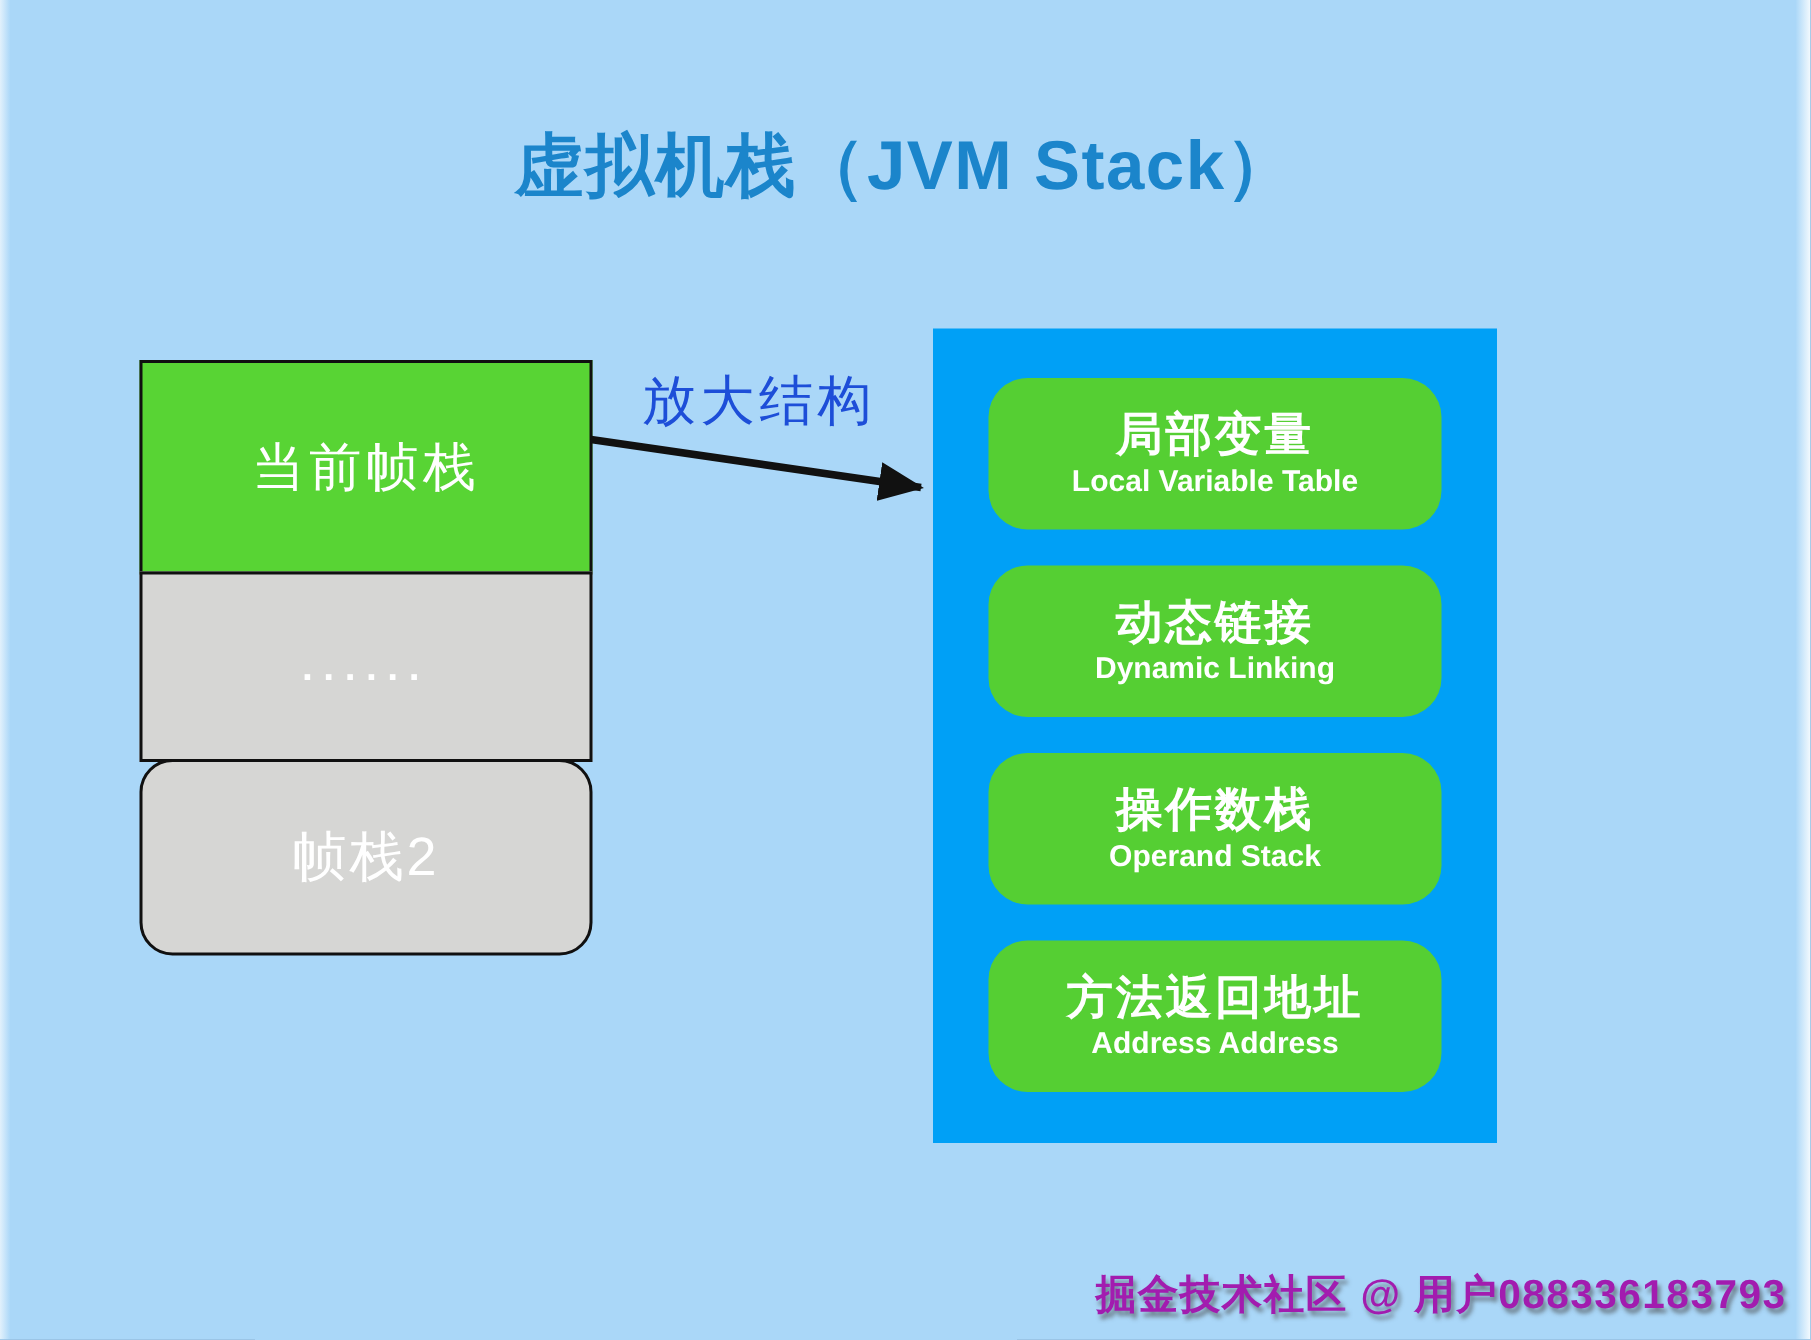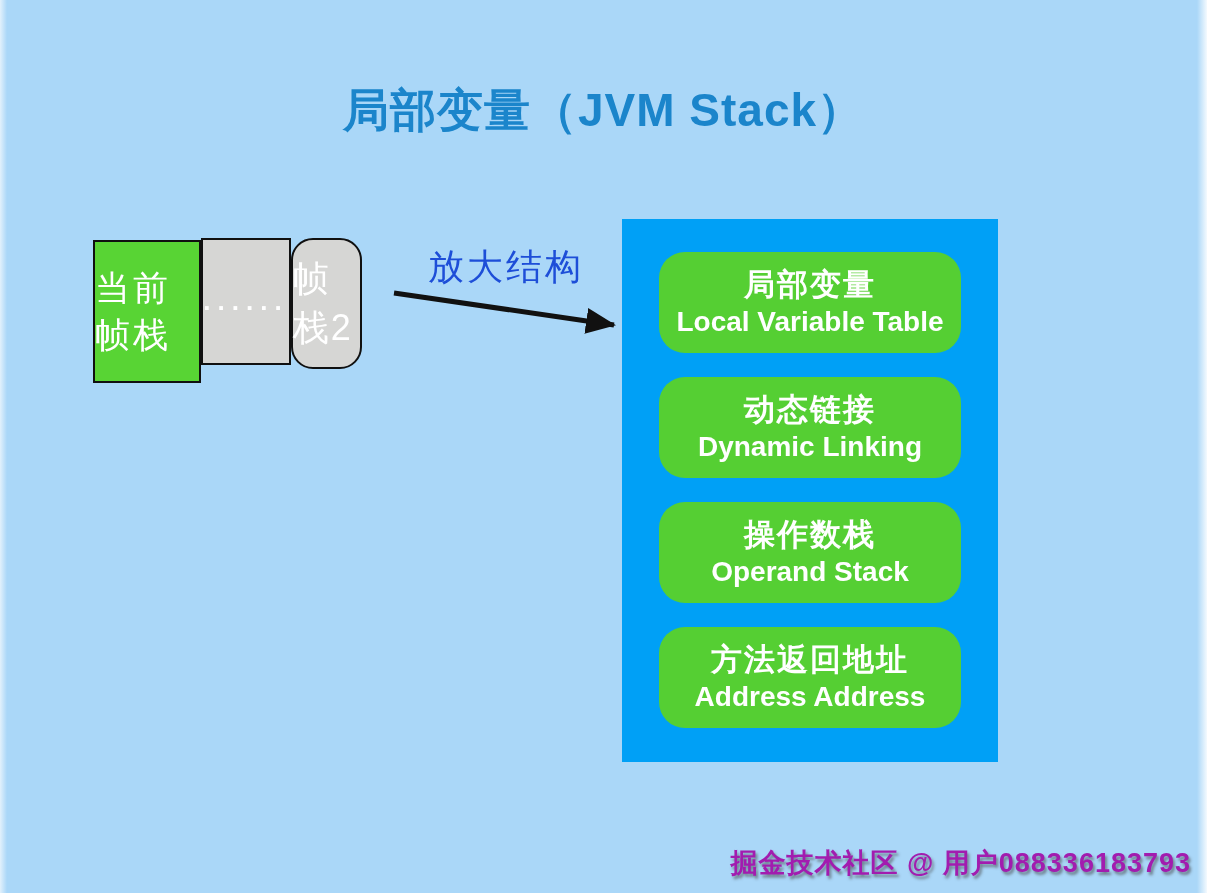--- a/index.html
+++ b/index.html
@@ -16,22 +16,22 @@
 
   .page-title{
     position:absolute;left:0;top:80px;width:100%;
     text-align:center;
     font-size:46px;font-weight:bold;letter-spacing:1px;
     color:#1b85cb;
   }
 
   
   .stack{
-    position:absolute;left:93px;top:240px;width:269px;
-    display:flex;flex-direction:row;
+    position:absolute;left:93px;top:240px;width:302px;
+    display:flex;flex-direction:column;
   }
   .frame{
     box-sizing:border-box;
     border:2px solid #101010;
     display:flex;align-items:center;justify-content:center;
     color:#ffffff;
     margin-top:-2px;
   }
   .frame:first-child{margin-top:0;}
   .frame-current{height:143px;background:#58d434;font-size:35px;font-weight:500;letter-spacing:3px;}
@@ -56,38 +56,38 @@
     padding-top:33px;gap:24px;
   }
   .panel-item{
     width:302px;height:101px;flex:0 0 101px;
     background:#55cf33;
     border-radius:26px;
     display:flex;flex-direction:column;align-items:center;justify-content:center;
     color:#ffffff;line-height:1.25;
   }
   .panel-item .zh{font-size:31px;font-weight:600;letter-spacing:2px;}
-  .panel-item .en{font-size:28px;font-weight:600;}
+  .panel-item .en{font-size:20px;font-weight:600;}
 
   .watermark{
     position:absolute;right:16px;bottom:12px;
     font-size:27px;font-weight:bold;letter-spacing:1px;
     color:#a21caf;
     text-shadow:2px 3px 3px rgba(70,70,70,0.6);
   }
 </style>
 </head>
 <body>
 
 <div class="canvas">
 
   <div class="edge-strip edge-left"></div>
   <div class="edge-strip edge-right"></div>
 
-  <div class="page-title">局部变量（JVM Stack）</div>
+  <div class="page-title">虚拟机栈（JVM Stack）</div>
 
   <div class="stack">
     <div class="frame frame-current">
       <span>当前帧栈</span>
     </div>
     <div class="frame frame-dots">
       <span>......</span>
     </div>
     <div class="frame frame-gray">
       <span>帧栈2</span>

